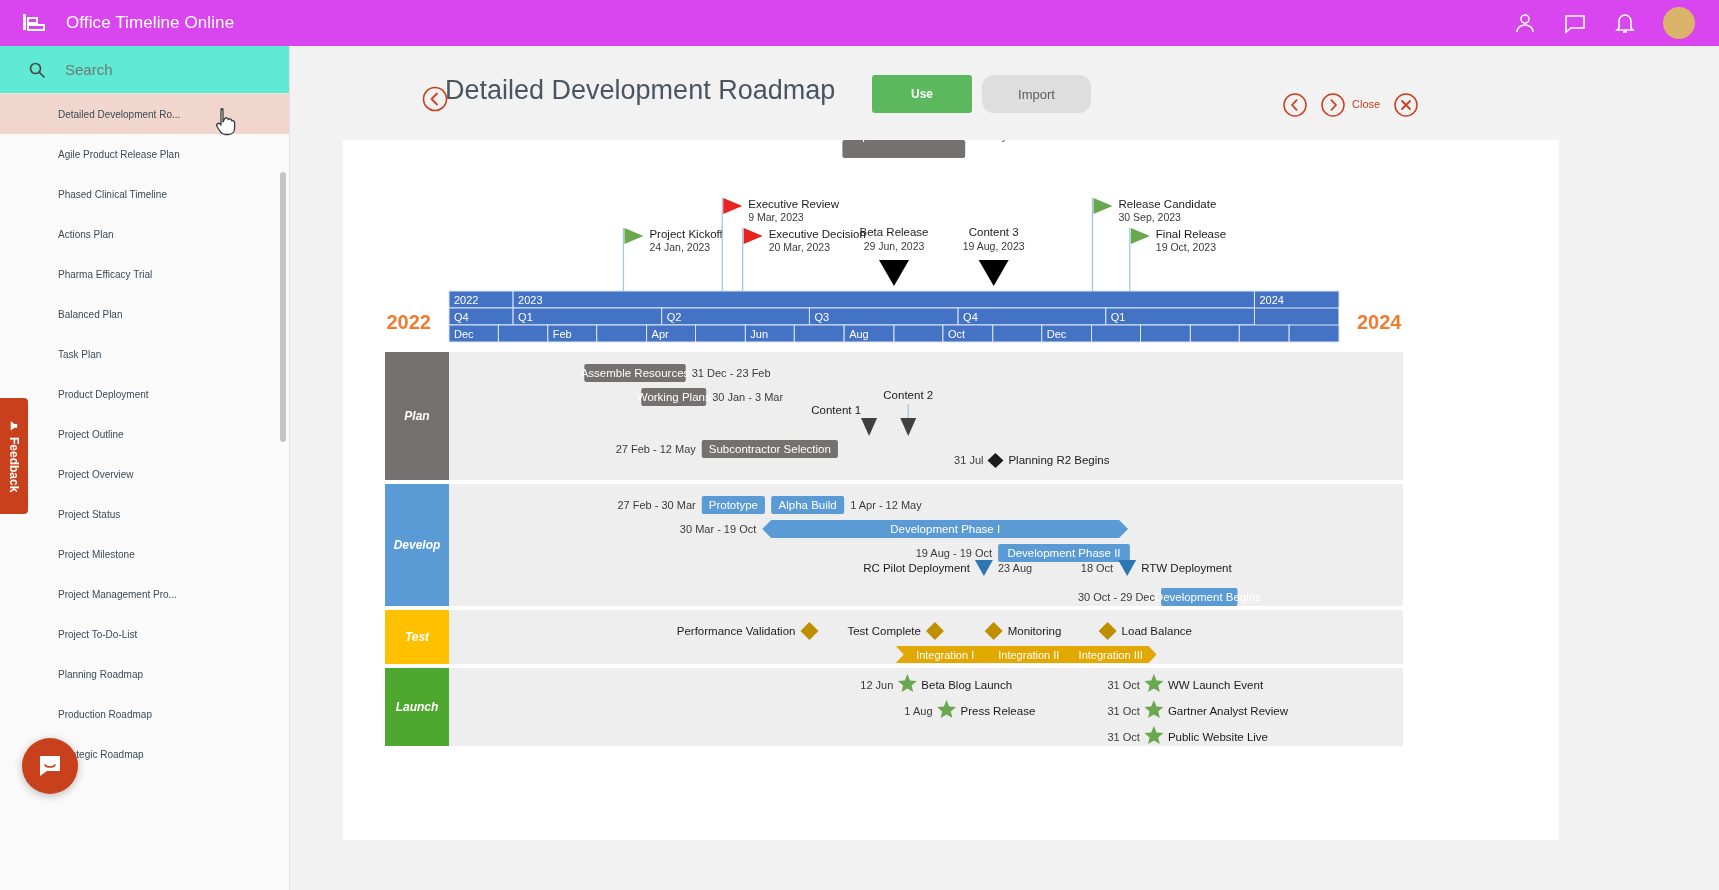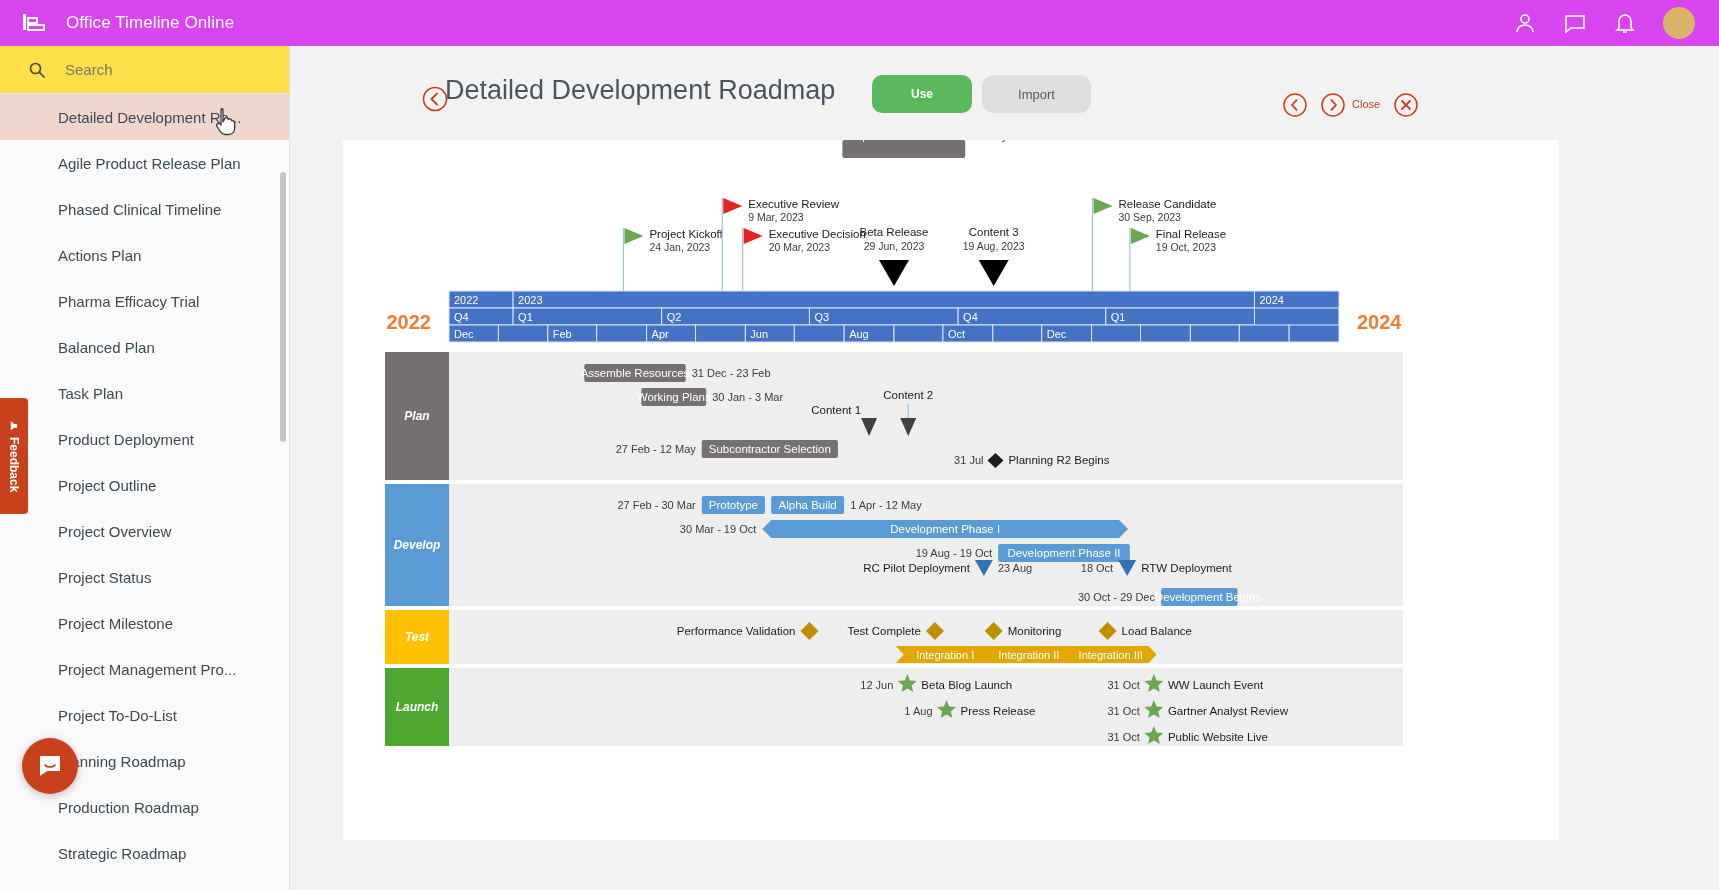--- a/index.html
+++ b/index.html
@@ -26,33 +26,33 @@
     width: 32px; height: 32px; border-radius: 50%;
     background: #dcb36b; cursor: pointer;
   }
   
   #sidebar {
     position: absolute; left: 0; top: 46px; width: 290px; height: 844px;
     background: #fafafa; border-right: 1px solid #e3e3e3; overflow: hidden;
   }
   #search-row {
     height: 48px; display: flex; align-items: center;
-    border-bottom: 1px solid #e8e8e8; background: #fde047;
+    border-bottom: 1px solid #e8e8e8; background: #5eead4;
   }
   #search-icon { margin-left: 28px; width: 18px; height: 18px; }
   #search-input {
     border: none; outline: none; background: transparent;
     font-size: 15px; color: #5a5a5a; margin-left: 17px; width: 200px;
     font-family: "Liberation Sans", sans-serif;
   }
   #search-input::placeholder { color: #767676; }
   #tpl-list { position: relative; height: 796px; }
   .tpl-item {
-    height: 46px; display: flex; align-items: center;
-    padding-left: 58px; font-size: 15px; color: #3d4a55; cursor: pointer;
+    height: 40px; display: flex; align-items: center;
+    padding-left: 58px; font-size: 10px; color: #3d4a55; cursor: pointer;
   }
   .tpl-item.active { background: #f0d6cd; }
   #scrollthumb {
     position: absolute; right: 3px; top: 78px; width: 6px; height: 270px;
     background: #c4c4c4; border-radius: 3px; cursor: pointer;
   }
   #feedback-tab {
     position: absolute; left: 0; top: 352px; width: 28px; height: 116px;
     background: #c9401d; border-radius: 0 4px 4px 0;
     color: #fff; font-size: 12px; font-weight: bold;
@@ -71,21 +71,21 @@
   
   #main { position: absolute; left: 290px; top: 46px; width: 1429px; height: 844px; background: #f2f2f2; }
   #preview-header { position: relative; height: 110px; }
   #back-circle { position: absolute; left: 132px; top: 40px; cursor: pointer; }
   #preview-title {
     position: absolute; left: 155px; top: 29px; font-size: 27px; color: #4a5560;
   }
   #use-btn {
     position: absolute; left: 582px; top: 29px; width: 100px; height: 38px;
     background: #5cb85c; color: #fff; font-size: 12px; font-weight: bold;
-    border: none; border-radius: 10px; cursor: pointer;
+    border: none; border-radius: 3px; cursor: pointer;
     font-family: "Liberation Sans", sans-serif;
   }
   #import-btn {
     position: absolute; left: 692px; top: 29px; width: 109px; height: 38px;
     background: #dedede; color: #5b5b5b; font-size: 13px;
     border: none; border-radius: 12px; cursor: pointer;
     font-family: "Liberation Sans", sans-serif;
   }
   .nav-circle {
     position: absolute; top: 47px; width: 24px; height: 24px; cursor: pointer;

